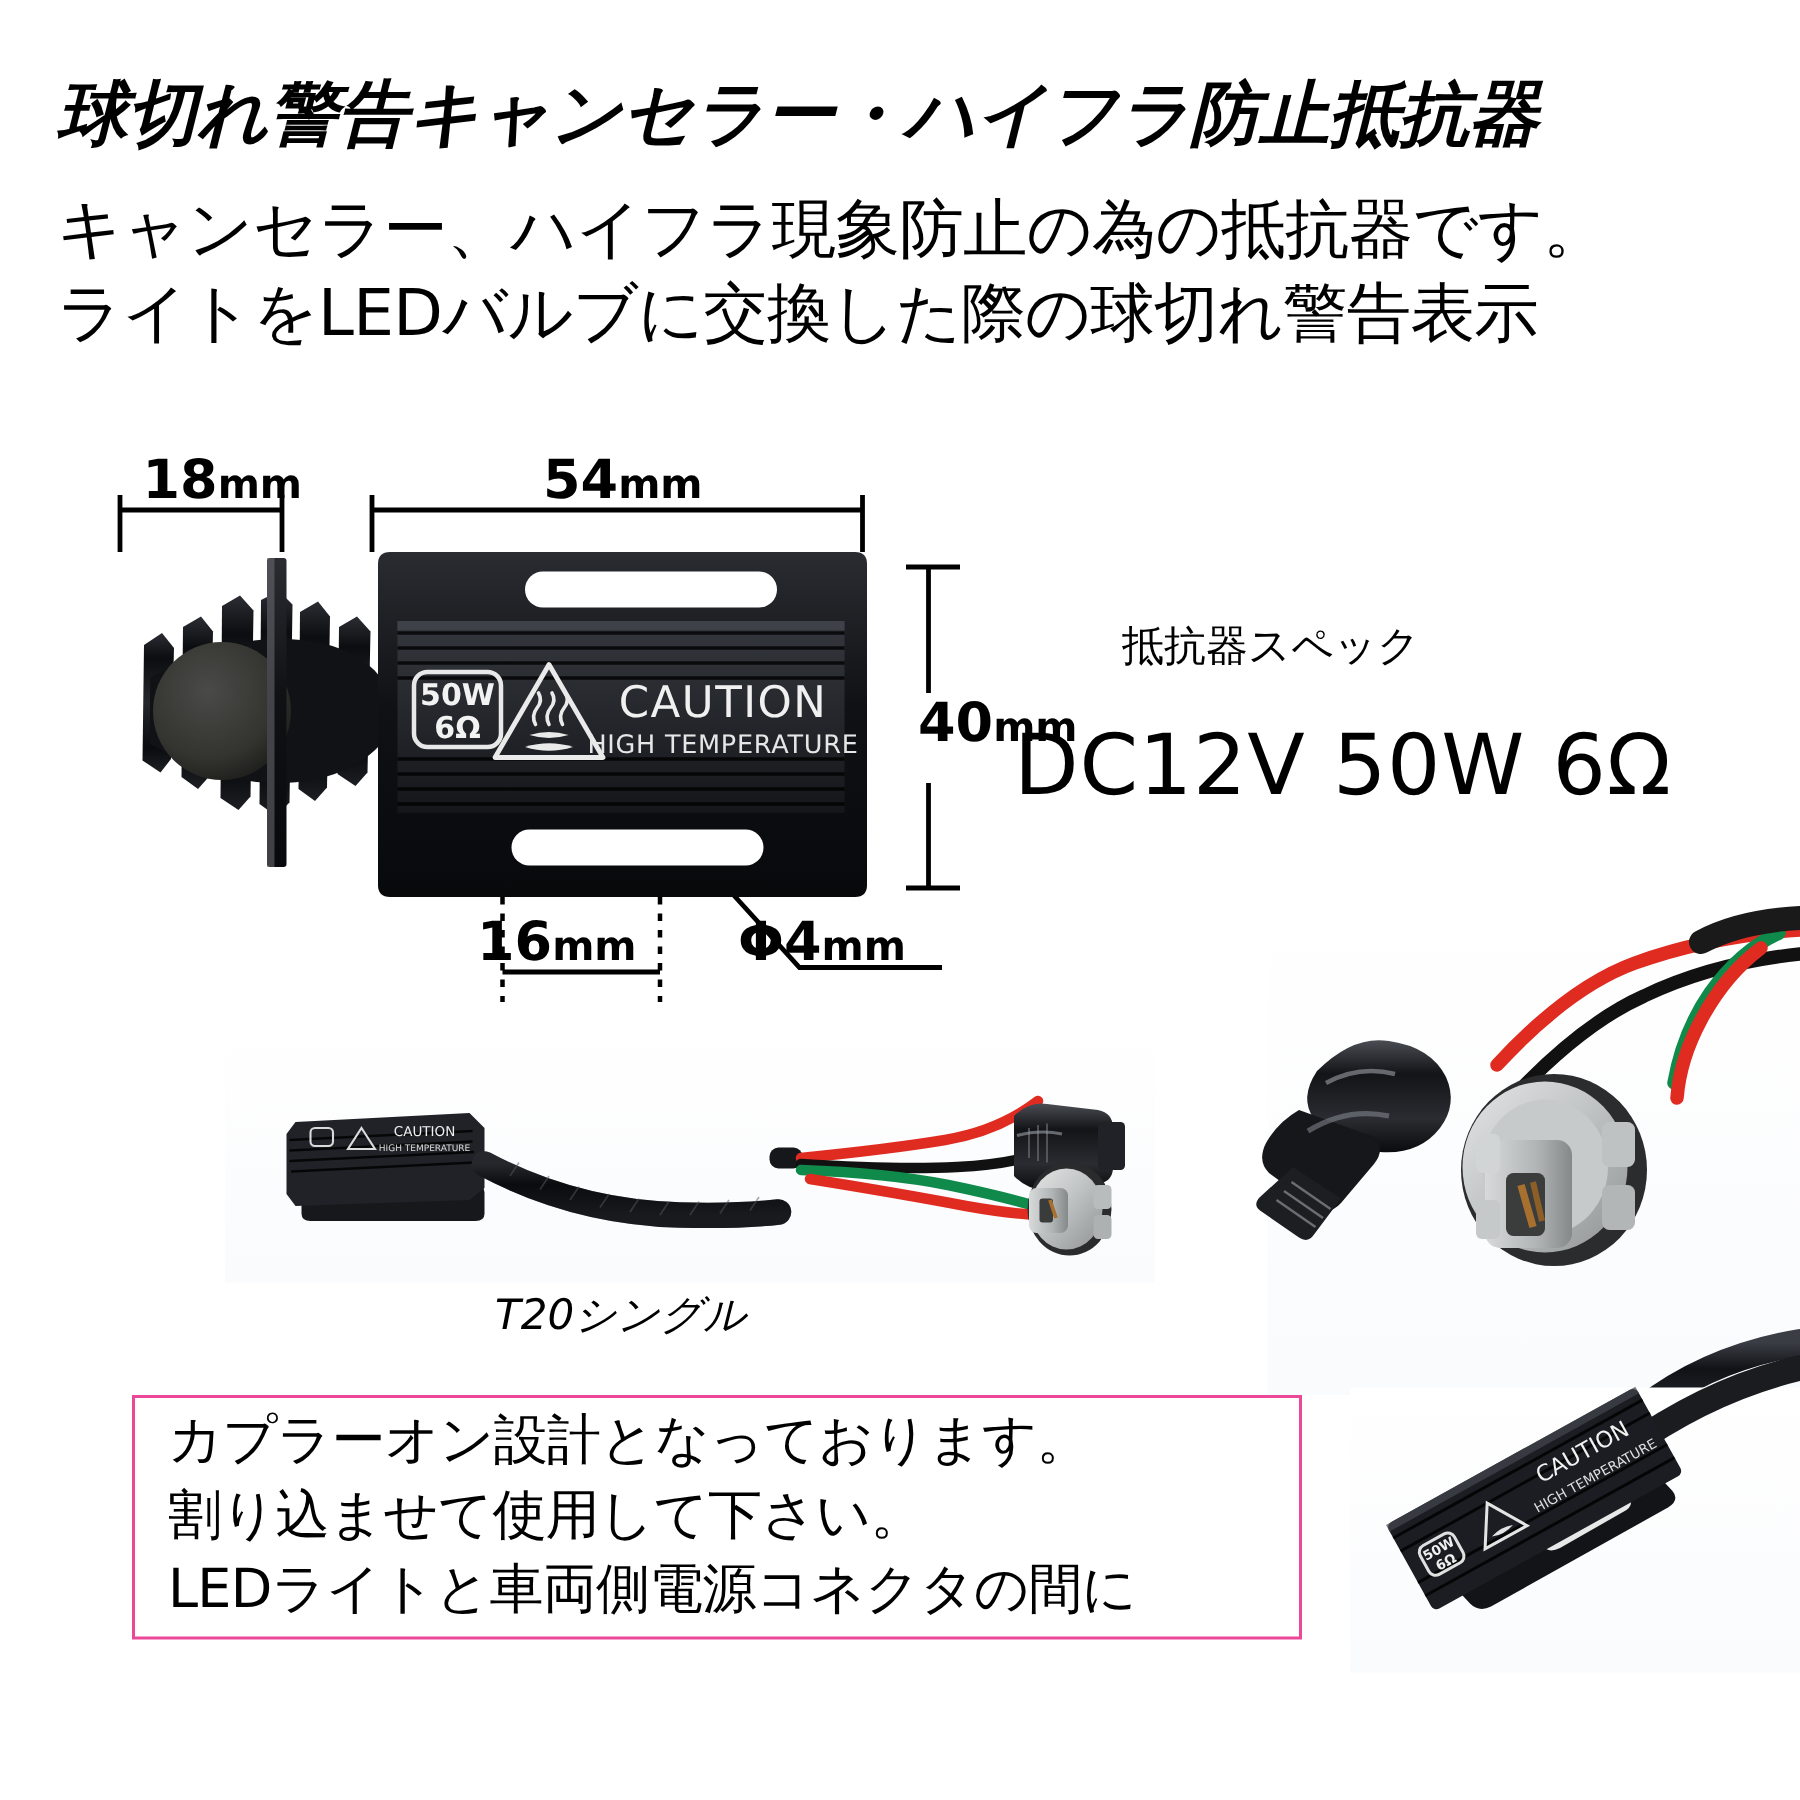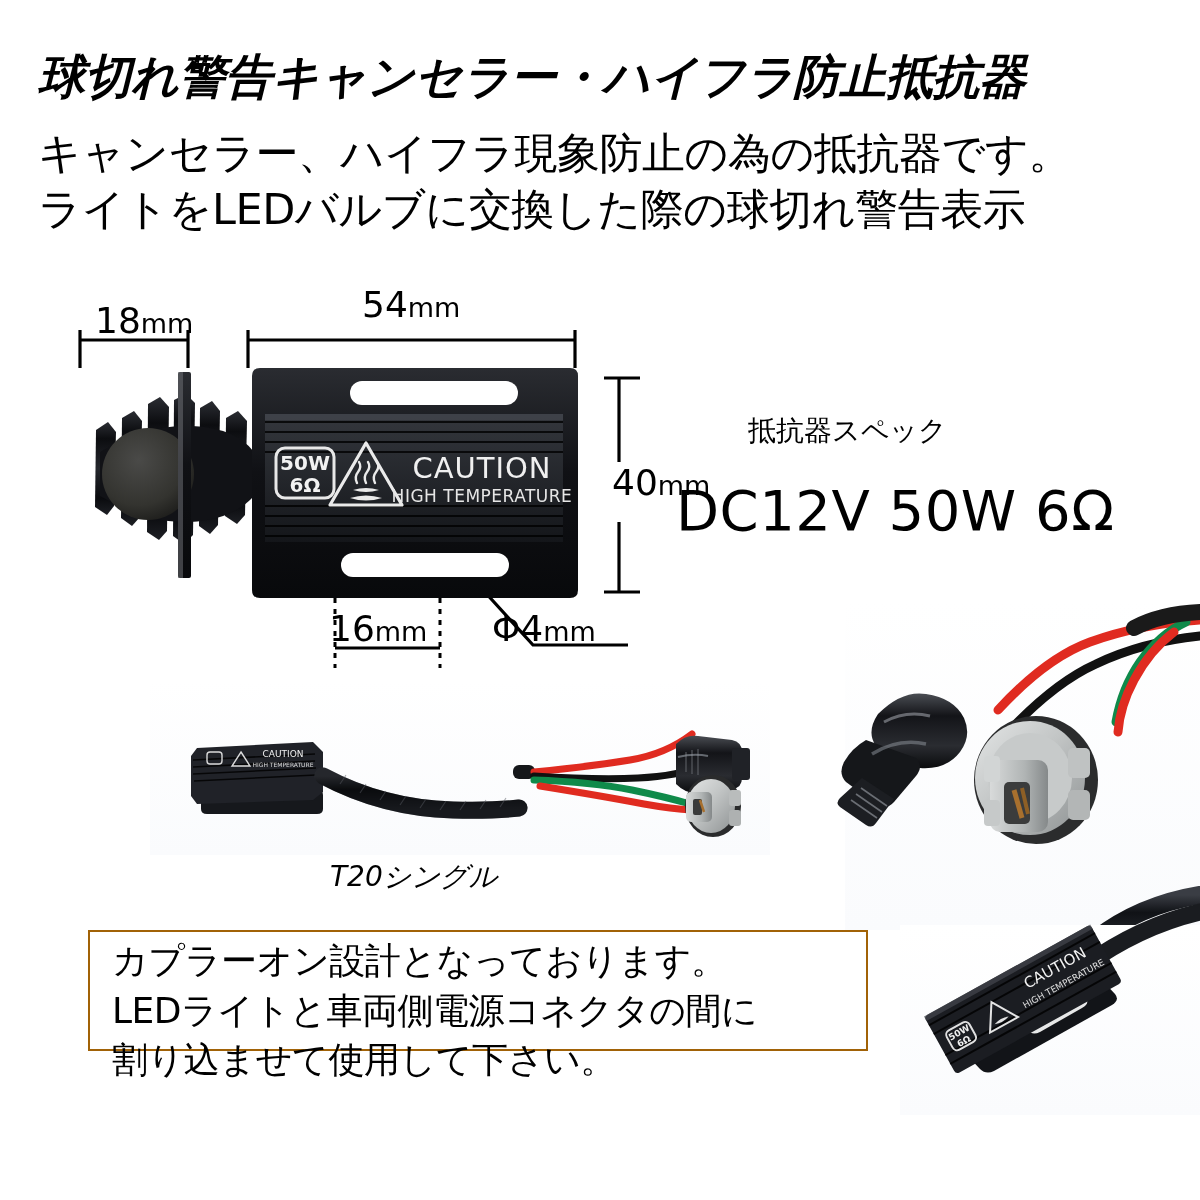--- a/index.html
+++ b/index.html
@@ -34,38 +34,38 @@
   }
 
   
   .caption{
     position:absolute;left:330px;top:858px;
     font-size:28px;font-weight:400;white-space:nowrap;font-style:italic;
   }
 
   
   .notebox{
-    position:absolute;left:88px;top:930px;width:780px;height:121px;
-    border:2px solid #a16207;background:#fff;box-sizing:border-box;padding-left:36px;
+    position:absolute;left:88px;top:930px;width:780px;height:163px;
+    border:2px solid #ec4899;background:#fff;box-sizing:border-box;padding-left:36px;
   }
   .notebox .lines{
     position:absolute;left:22px;top:4px;
     font-size:36px;line-height:1.38;letter-spacing:-0.5px;
   }
   .notebox .lines div{white-space:nowrap;}
 
   
-  .dimlabel{position:absolute;white-space:nowrap;font-weight:400;}
+  .dimlabel{position:absolute;white-space:nowrap;font-weight:700;}
   .dimlabel .n{font-size:36px;}
   .dimlabel .u{font-size:27px;}
 
   #dim-18  {left:95px; top:300px;}
-  #dim-54  {left:362px;top:284px;}
+  #dim-54  {left:362px;top:300px;}
   #dim-40  {left:612px;top:462px;}
-  #dim-16  {left:329px;top:608px;}
+  #dim-16  {left:318px;top:608px;}
   #dim-d4  {left:492px;top:608px;}
   #dim-d4 .n{font-size:36px;margin-top:48px;}
 
   svg.overlay{position:absolute;left:0;top:0;width:1200px;height:1200px;pointer-events:none;}
 </style>
 </head>
 <body>
 
 <div class="stage">
 
@@ -92,22 +92,22 @@
   </div>
   <div class="dimlabel" id="dim-d4">
     <span class="n">Φ4</span><span class="u">mm</span>
   </div>
 
   <div class="caption">T20シングル</div>
 
   <div class="notebox">
     <div class="lines">
       <div>カプラーオン設計となっております。</div>
+      <div>割り込ませて使用して下さい。</div>
       <div>LEDライトと車両側電源コネクタの間に</div>
-      <div>割り込ませて使用して下さい。</div>
     </div>
   </div>
 
   <svg class="overlay" viewBox="0 0 1200 1200" xmlns="http://www.w3.org/2000/svg">
     <defs>
       <linearGradient id="gFin" x1="0" y1="0" x2="0" y2="1">
         <stop offset="0%" stop-color="#2b2d33"></stop>
         <stop offset="18%" stop-color="#0c0d10"></stop>
         <stop offset="50%" stop-color="#25272d"></stop>
         <stop offset="82%" stop-color="#0a0b0e"></stop>

